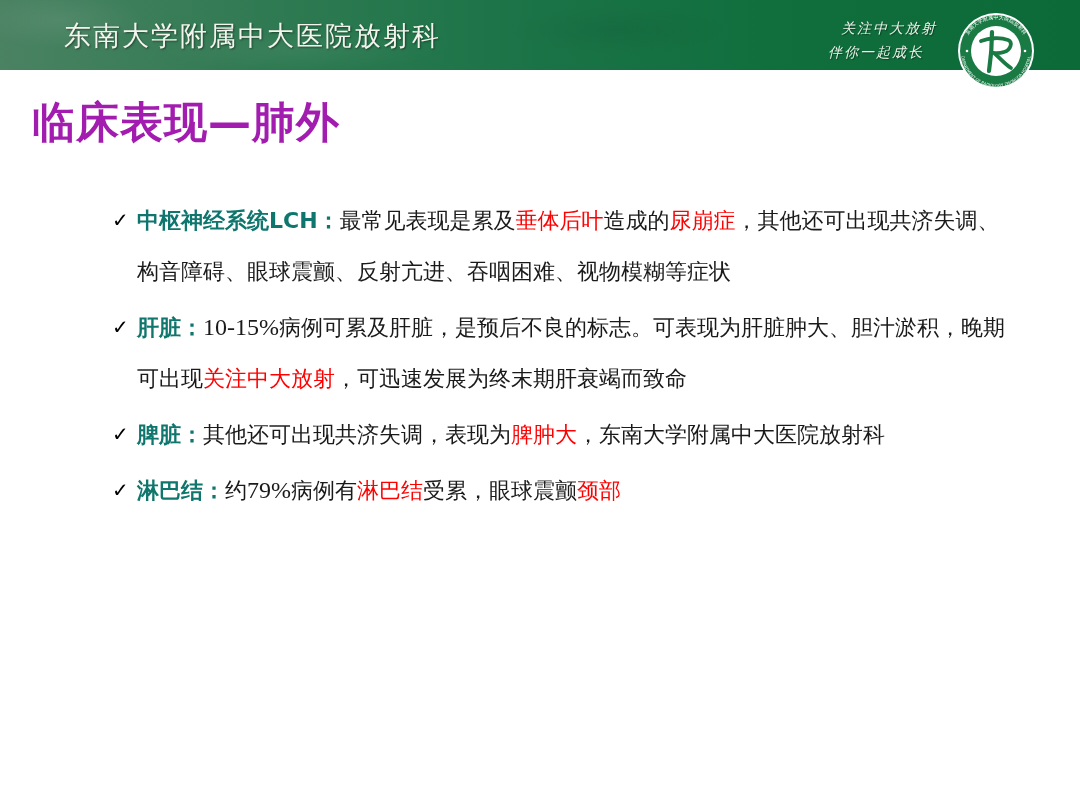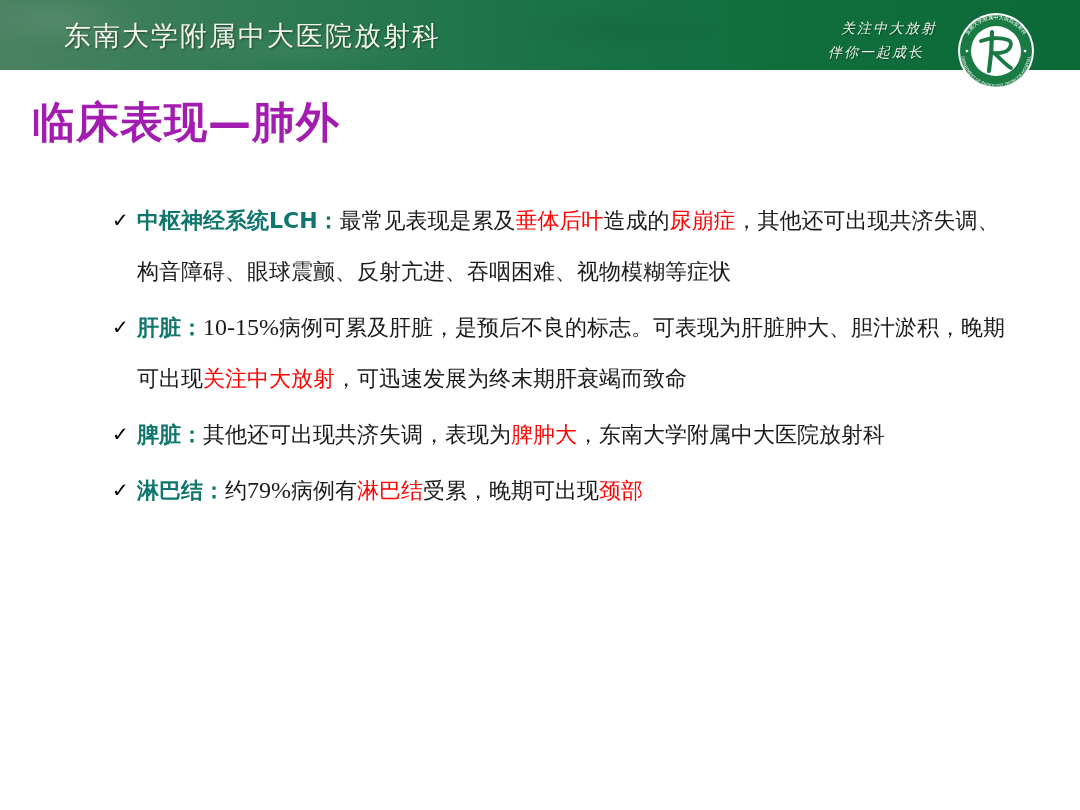--- a/index.html
+++ b/index.html
@@ -92,15 +92,15 @@
   <div class="bullet" style="margin-bottom:5px;">
     <span class="check">✓</span>
     <span class="lbl">肝脏：</span><span class="mono">10-15%</span><span>病例可累及肝脏，是预后不良的标志。可表现为肝脏肿大、胆汁淤积，晚期可出现</span><span class="red">关注中大放射</span><span>，可迅速发展为终末期肝衰竭而致命</span>
   </div>
   <div class="bullet" style="margin-bottom:5px;">
     <span class="check">✓</span>
     <span class="lbl">脾脏：</span><span>其他还可出现共济失调，表现为</span><span class="red">脾肿大</span><span>，东南大学附属中大医院放射科</span>
   </div>
   <div class="bullet">
     <span class="check">✓</span>
-    <span class="lbl">淋巴结：</span><span>约</span><span class="mono">79%</span><span>病例有</span><span class="red">淋巴结</span><span>受累，晚期可出现</span><span class="red">颈部</span>
+    <span class="lbl">淋巴结：</span><span>约</span><span class="mono">79%</span><span>病例有</span><span class="red">淋巴结</span><span>受累，眼球震颤</span><span class="red">颈部</span>
   </div>
 </div>
 
 </body></html>

